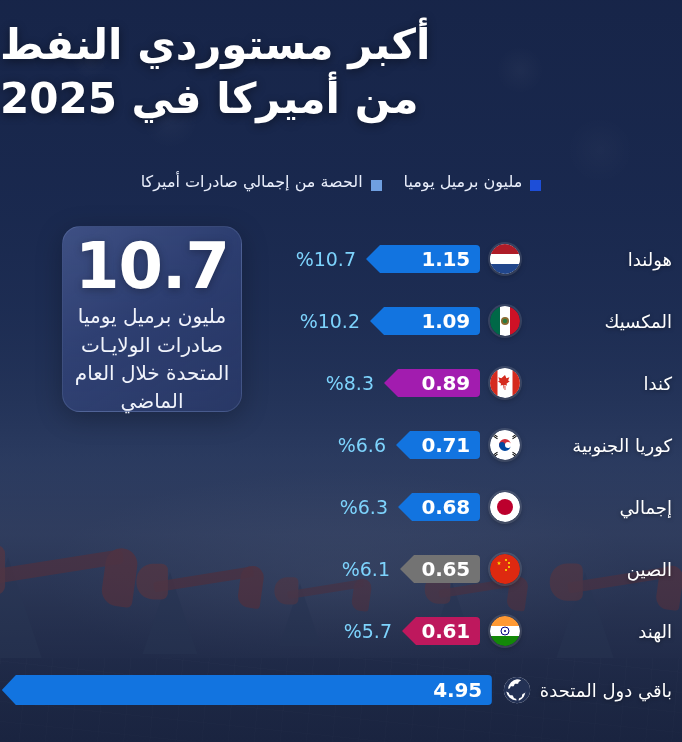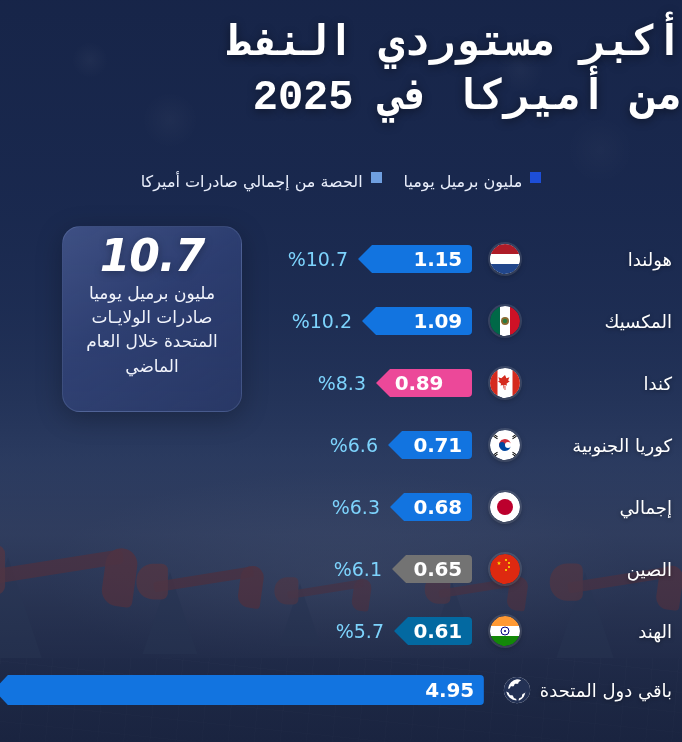--- a/index.html
+++ b/index.html
@@ -109,23 +109,22 @@
       radial-gradient(circle 26px at 90px 60px, rgba(255,255,255,.035), transparent 70%),
       radial-gradient(circle 40px at 170px 120px, rgba(255,255,255,.03), transparent 70%),
       radial-gradient(circle 34px at 520px 70px, rgba(255,255,255,.03), transparent 70%),
       radial-gradient(circle 48px at 600px 150px, rgba(255,255,255,.025), transparent 70%);
   }
 
   
   .header {
     position: absolute;
     top: 18px; left: 0; right: 0;
-    text-align: right;
+    text-align: left;
     z-index: 5;
-    font-family: Liberation Mono, monospace;
   }
   .title-line {
     color: #ffffff;
     font-size: 42px;
     line-height: 1.28;
     font-weight: bold;
     letter-spacing: 0px;
     text-shadow: 0 2px 10px rgba(0,0,0,.45);
     direction: rtl;
   }
@@ -135,21 +134,21 @@
     top: 172px; left: 0; right: 0;
     display: flex;
     flex-direction: row;
     justify-content: center;
     align-items: center;
     gap: 22px;
     direction: rtl;
     z-index: 5;
   }
   .legend-item {
-    display: flex; flex-direction: row; align-items: flex-start; gap: 8px;
+    display: flex; flex-direction: row; align-items: flex-end; gap: 8px;
   }
   .legend-swatch { width: 11px; height: 11px; display: inline-block; }
   .legend-label {
     color: #e9eefb;
     font-size: 16px;
     white-space: nowrap;
   }
 
   
   .stat-card {
@@ -160,30 +159,29 @@
     background: linear-gradient(145deg, rgba(93,112,175,.55) 0%, rgba(62,80,143,.50) 45%, rgba(48,63,120,.42) 100%);
     border: 1px solid rgba(170,190,240,.16);
     box-shadow: 0 6px 26px rgba(0,0,0,.25);
     text-align: center;
     padding-top: 6px;
     z-index: 5;
     backdrop-filter: blur(2px);
   }
   .stat-number {
     color: #ffffff;
-    font-size: 44px;
+    font-size: 64px;
     font-weight: bold;
     line-height: 1.05;
     letter-spacing: -1px;
     text-shadow: 0 2px 8px rgba(0,0,0,.28);
-    font-style: italic;
   }
   .stat-desc {
     color: #f0f3fb;
-    font-size: 17px;
+    font-size: 20px;
     line-height: 1.42;
     direction: rtl;
     padding: 2px 10px 0;
   }
 
   
   .rows {
     position: absolute;
     top: 228px; left: 0; right: 0;
     z-index: 6;
@@ -212,21 +210,21 @@
     border-radius: 50%;
     overflow: hidden;
     flex: 0 0 auto;
     position: relative;
     box-shadow: 0 0 0 2px rgba(255,255,255,.12), 0 2px 6px rgba(0,0,0,.35);
   }
   .flag svg { display: block; width: 100%; height: 100%; }
 
   .bar-wrap {
     flex: 0 0 auto;
-    margin-right: 18px;
+    margin-right: 10px;
     display: flex;
     flex-direction: row;
     align-items: center;
   }
   .bar {
     height: 28px;
     background: #1274e0;
     border-radius: 4px 0 0 4px;
     position: relative;
     display: flex;
@@ -400,21 +398,21 @@
             <g clip-path="url(#cCA)">
               <rect x="0" y="0" width="30" height="30" fill="#fff"></rect>
               <rect x="0" y="0" width="7.5" height="30" fill="#D52B1E"></rect>
               <rect x="22.5" y="0" width="7.5" height="30" fill="#D52B1E"></rect>
               <path d="M15 7l1.4 3.3 3-1.1-1.3 3.2 1.6.8-3.2 2.6.6 1.7-2.8-.5-.2 3.4h-.6l-.2-3.4-2.8.5.6-1.7L8 13.2l1.6-.8-1.3-3.2 3 1.1z" fill="#D52B1E"></path>
               <rect x="14.6" y="18" width=".8" height="4" fill="#D52B1E"></rect>
             </g>
           </svg>
         </div>
         <div class="bar-wrap">
-          <div class="bar flipped" style="width: 96px; background: #ec4899; justify-content: center;">
+          <div class="bar flipped" style="width: 96px; background: #a21caf;">
             <span class="bar-value">0.89</span>
           </div>
         </div>
         <div class="row-pct">%8.3</div>
       </div>
       <div class="row">
         <div class="row-name">كوريا الجنوبية</div>
         <div class="flag">
           <svg viewBox="0 0 30 30">
             <clipPath id="cKR">
@@ -498,21 +496,21 @@
             <g clip-path="url(#cIN)">
               <rect width="30" height="10" fill="#FF9933"></rect>
               <rect y="10" width="30" height="10" fill="#fff"></rect>
               <rect y="20" width="30" height="10" fill="#138808"></rect>
               <circle cx="15" cy="15" r="4" fill="none" stroke="#000080" stroke-width="1"></circle>
               <circle cx="15" cy="15" r="1" fill="#000080"></circle>
             </g>
           </svg>
         </div>
         <div class="bar-wrap">
-          <div class="bar flipped" style="width: 78px; background: #0369a1;">
+          <div class="bar flipped" style="width: 78px; background: #be185d;">
             <span class="bar-value">0.61</span>
           </div>
         </div>
         <div class="row-pct">%5.7</div>
       </div>
     </div>
 
   <div class="row-rest">
     <div class="row-name">باقي دول المتحدة</div>
     <div class="globe">

